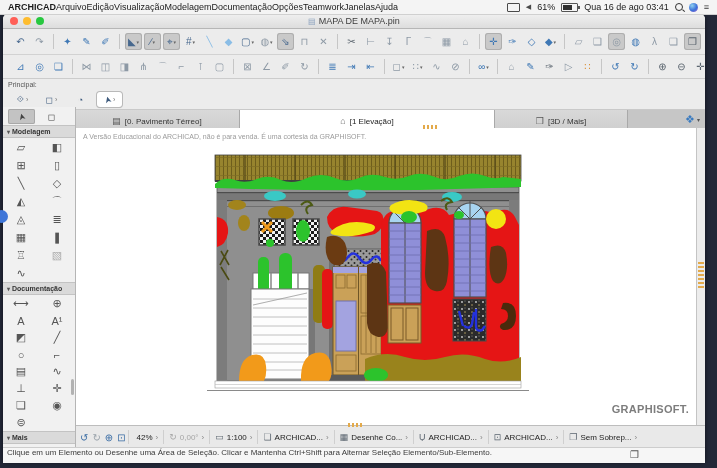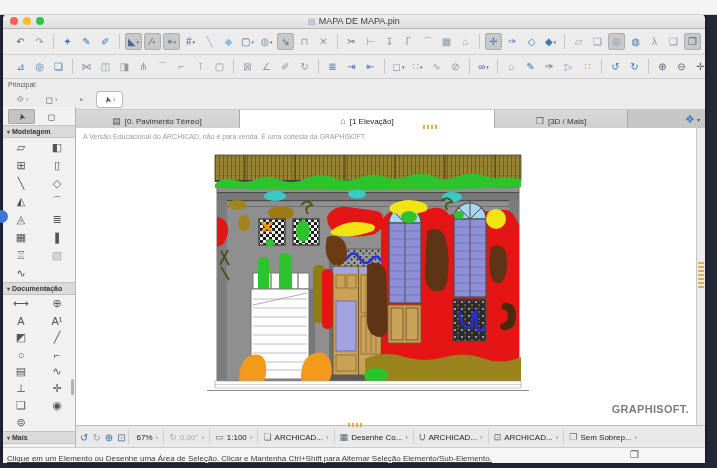--- a/index.html
+++ b/index.html
@@ -97,33 +97,48 @@
     padding-left:3px;overflow:hidden;}
   .nic{font-size:10px;margin:0 2px;flex:none;}
   .blue{color:#3c6ea5;}.grayi{color:#9aa3ab;}
   .sg{display:flex;align-items:center;gap:3px;padding:0 5px;border-left:1px solid #cfcfcf;height:14px;flex:none;}
   .sg .sic{font-size:9px;color:#5c6670;}
   .sg b{font-weight:normal;color:#222;white-space:nowrap;}
   .sg .sar{font-style:normal;color:#888;}
   .sg.gdim .sic,.sg.gdim b{color:#a6a6a6;}
   
   .hintbar{position:absolute;left:0;right:0;top:433px;height:15px;background:#f6f6f6;
-    border-top:1px solid #cdcdcd;font-size:8px;color:#3a3a3a;display:flex;align-items:flex-end;
-    padding-left:4px;text-decoration:underline;}
+    border-top:1px solid #cdcdcd;font-size:8px;color:#3a3a3a;display:flex;align-items:flex-start;
+    padding-left:4px;}
   .cascade{position:absolute;right:66px;top:435px;font-size:10px;color:#555;z-index:35;}
   .badge{position:absolute;left:-5px;top:210px;width:13px;height:13px;border-radius:50%;
     background:#3f76d8;z-index:70;}
 </style>
 </head>
 <body>
 
 <div class="screen">
 
   <div class="menubar">
+    <span>
+      
+    <span class="mitem bold">ARCHICAD</span><span class="mitem">Arquivo</span><span class="mitem">Edição</span><span class="mitem">Visualização</span><span class="mitem">Modelagem</span><span class="mitem">Documentação</span><span class="mitem">Opções</span><span class="mitem">Teamwork</span><span class="mitem">Janelas</span><span class="mitem">Ajuda</span></span>
     <span class="mspacer"></span>
+    <span class="mright">
+      <span class="disp"></span>
+      <span class="vol">◀</span>
+      <span>61%</span>
+      <span class="batt">
+          <i></i>
+        </span>
+      <span class="clock">Qua 16 de ago 03:41</span>
+      <span class="mag"></span>
+      <span class="siri"></span>
+      <span class="cc">≡</span>
+    </span>
   </div>
 
   <div class="window">
 
     <div class="titlebar">
       <span class="lights">
         <span class="light" style="background:#ff5f57"></span>
         <span class="light" style="background:#febc2e"></span>
         <span class="light" style="background:#28c840"></span>
       </span>
@@ -726,21 +741,21 @@
 
       <span class="nic blue">↺</span>
           <span class="nic grayi">↻</span>
           <span class="nic blue">⊕</span>
           <span class="nic blue">⊡</span>
         </span>
       <span style="display:flex;align-items:center">
 
       <span class="sg">
             <span class="sic"></span>
-            <b>67%</b>
+            <b>42%</b>
             <i class="sar">›</i>
           </span>
           <span class="sg gdim">
             <span class="sic">↻</span>
             <b>0,00°</b>
             <i class="sar">›</i>
           </span>
           <span class="sg">
             <span class="sic">▭</span>
             <b>1:100</b>

